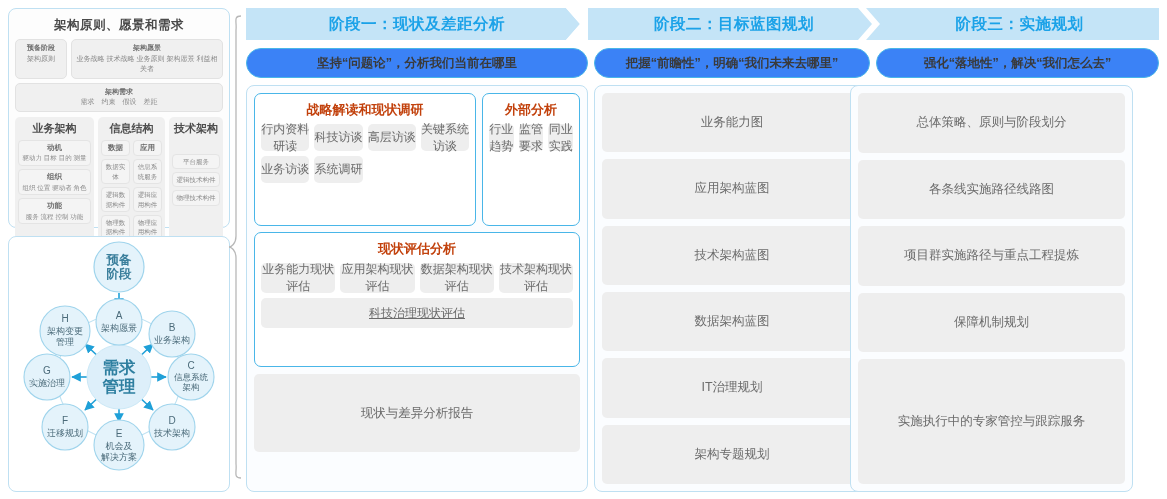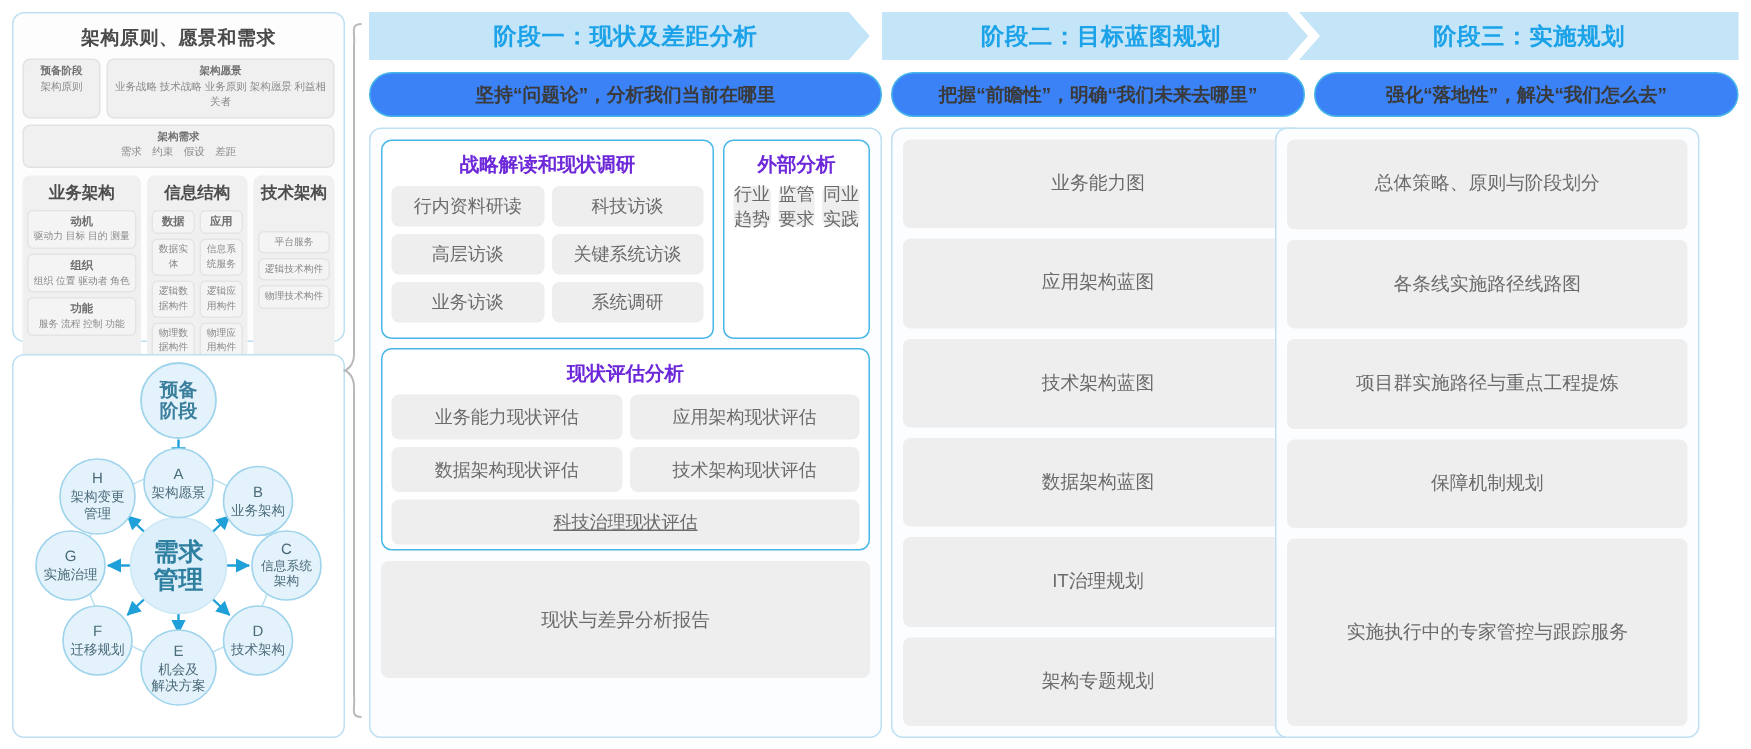--- a/index.html
+++ b/index.html
@@ -81,26 +81,26 @@
 
   .phase-body {
     position: absolute; top: 85px; height: 407px;
     background: #fbfdff; border: 1px solid #bfe0f2; border-radius: 8px;
     padding: 7px;
   }
 
   
   .p1-top { display: flex; gap: 6px; height: 133px; }
   .wb { background:#ffffff; border:1.3px solid #49b6e8; border-radius: 7px; padding: 5px 6px 6px 6px; }
-  .wb-title { text-align:center; font-size: 13px; font-weight: bold; color: #6d28d9; padding: 2px 0 5px 0;}
+  .wb-title { text-align:center; font-size: 13px; font-weight: bold; color: #c2410c; padding: 2px 0 5px 0;}
   .chip {
     background:#eeeeee; border-radius:5px; color:#6b6b6b; font-size:12px;
     display:flex; align-items:center; justify-content:center; text-align:center;
   }
-  .grid2 { display:grid; grid-template-columns: 1fr 1fr; gap: 5px; }
+  .grid2 { display:grid; grid-template-columns: 1fr 1fr 1fr 1fr; gap: 5px; }
   .grid2 .chip { height: 27px; }
   .col1 { display:flex; gap:5px; }
   .col1 .chip { height: 27px; }
   .p1-mid { margin-top: 6px; height: 135px; }
   .p1-mid .grid2 .chip { height: 30px; }
   .full-chip { height: 30px; margin-top: 5px; text-decoration: underline; }
   .p1-bot { margin-top: 7px; }
   .p1-bot .chip { height: 78px; font-size: 12.5px; }
 
   

